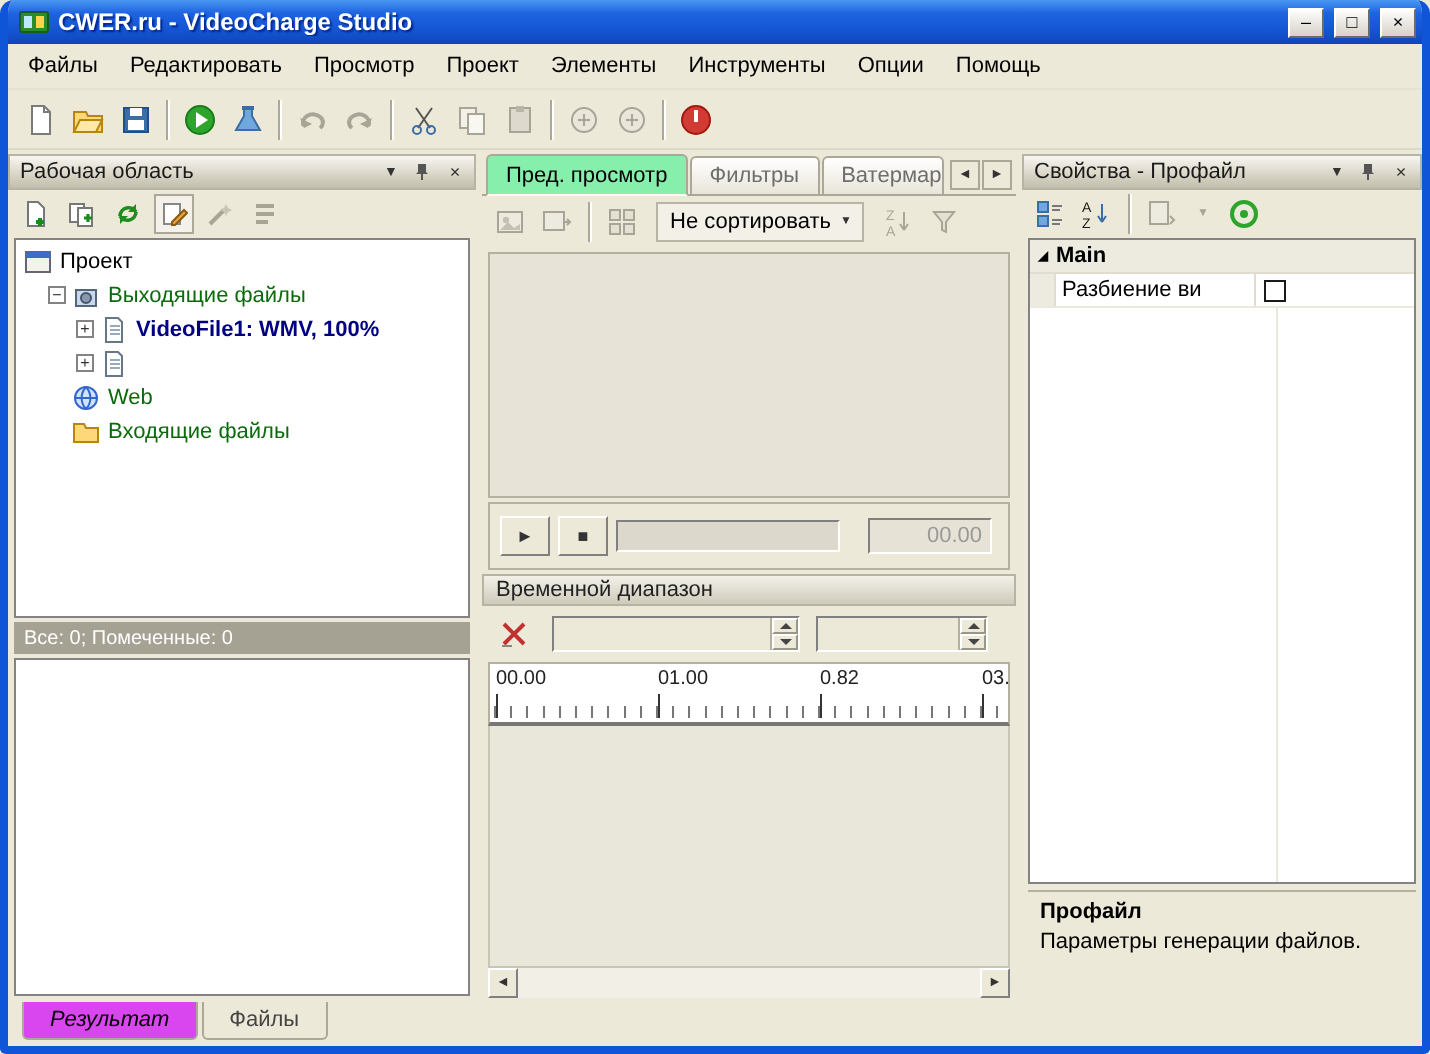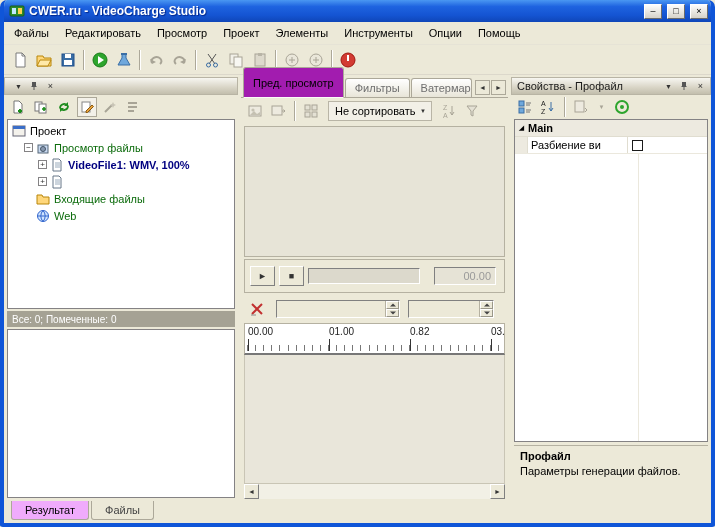--- a/index.html
+++ b/index.html
@@ -72,21 +72,21 @@
   .count-bar { height:16px; flex:none; margin:2px 3px 0; background:#A5A294; color:#fff;
                display:flex; align-items:center; padding:0 5px; font-size:10px; }
   .list-box { flex:1; margin:2px 3px 3px; background:#fff; border:1px solid #848284; }
 
   
   .tab-row { height:21px; flex:none; display:flex; align-items:flex-end; padding-left:2px;
              border-bottom:1px solid #ACA899; }
   .tab { height:19px; padding:0 9px; display:flex; align-items:center; margin-right:1px;
          background:linear-gradient(#FFFFFF,#E8E5D8); border:1px solid #ACA899; border-bottom:none;
          border-radius:3px 3px 0 0; color:#6E6E6E; white-space:nowrap; }
-  .tab.active { height:31px; margin-bottom:-1px; background:#a21caf; color:#000;
+  .tab.active { height:21px; margin-bottom:-1px; background:#86efac; color:#000;
                 border-bottom:1px solid #FBFAF6; }
   .tab.clip { max-width:62px; overflow:hidden; }
   .tab-scroll { margin-left:auto; display:flex; gap:1px; padding:0 2px 2px; }
   .tsc-btn { width:15px; height:15px; display:flex; align-items:center; justify-content:center;
              font-size:7px; color:#333; background:#ECE9D8; border:1px solid #ACA899; }
 
   .center-toolbar { height:26px; flex:none; display:flex; align-items:center; padding:0 4px; gap:3px; }
   .sort-dd { height:20px; min-width:100px; display:flex; align-items:center; margin:0 4px;
              border:1px solid #B9B5A6; background:#F2F0E7; padding-left:6px; }
   .sort-dd .dd-label { flex:1; white-space:nowrap; }
@@ -161,21 +161,21 @@
   .prop-info { height:54px; flex:none; margin:3px 3px 2px; padding:4px 6px; background:#ECE9D8;
                border-top:1px solid #B5B1A1; }
   .prop-info .pi-title { font-weight:bold; margin-bottom:3px; }
 
   
   .bottom-row { height:22px; flex:none; display:flex; align-items:flex-start; padding:0 2px 0 7px;
                 background:#ECE9D8; }
   .btab { height:19px; padding:0 13px; display:flex; align-items:center; margin-right:2px;
           background:#ECE9D8; border:1px solid #ACA899; border-top:none;
           border-radius:0 0 3px 3px; color:#444; white-space:nowrap; }
-  .btab.active { background:#f0abfc; color:#000; }
+  .btab.active { background:#d946ef; color:#000;font-style:italic; }
 </style>
 </head>
 <body>
 
 <div class="window">
 
   <div class="titlebar">
     <span class="app-icon">
       <svg class="ic16" viewBox="0 0 16 16">
           <rect x="1" y="3" width="14" height="10" rx="1" fill="#2C8C2C" stroke="#1A5C1A"></rect>
@@ -285,20 +285,21 @@
           <circle cx="8" cy="8" r="7" fill="#D23B33" stroke="#A01810"></circle>
           <rect x="7" y="3" width="2" height="6" fill="#fff"></rect>
         </svg>
       </button>
   </div>
 
   <div class="main">
 
     <div class="panel left">
       <div class="panel-header">
+        <span class="ph-title">Рабочая область</span>
         <button class="ph-btn">▼</button>
         <button class="ph-btn">
             <svg width="9" height="10" viewBox="0 0 9 10">
               <path d="M2 1h4v4l1 1H1l1-1z" fill="#555"></path>
               <path d="M4 6v3" stroke="#555"></path>
             </svg>
           </button>
         <button class="ph-btn" style="font-size:9px;">×</button>
       </div>
       <div class="panel-toolbar">
@@ -352,21 +353,21 @@
           <span class="tl">Проект</span>
         </div>
         <div class="tree-row lv1">
           <span class="expander">−</span>
           <span class="ti">
               <svg class="ic14" viewBox="0 0 14 14">
                 <rect x="2" y="4" width="10" height="8" fill="#C8D8F0" stroke="#567"></rect>
                 <circle cx="7" cy="8" r="2.5" fill="#8898B0" stroke="#445566"></circle>
               </svg>
             </span>
-          <span class="tl t-green">Просмотр файлы</span>
+          <span class="tl t-green">Выходящие файлы</span>
         </div>
         <div class="tree-row lv2">
           <span class="expander">+</span>
           <span class="ti">
               <svg class="ic14" viewBox="0 0 14 14">
                 <path d="M3 1h6l2 2v10H3z" fill="#fff" stroke="#678"></path>
                 <path d="M5 5h5M5 7h5M5 9h5" stroke="#9AB" fill="none"></path>
               </svg>
             </span>
           <span class="tl t-navy">VideoFile1: WMV, 100%</span>
@@ -377,34 +378,34 @@
               <svg class="ic14" viewBox="0 0 14 14">
                 <path d="M3 1h6l2 2v10H3z" fill="#fff" stroke="#678"></path>
                 <path d="M5 5h5M5 7h5M5 9h5" stroke="#9AB" fill="none"></path>
               </svg>
             </span>
         </div>
         <div class="tree-row lv1">
           <span class="exp-sp"></span>
           <span class="ti">
               <svg class="ic14" viewBox="0 0 14 14">
-                <path d="M1 3h5l1 2h6v7H1z" fill="#FFD77B" stroke="#B8860B"></path>
-              </svg>
-            </span>
-          <span class="tl t-green">Входящие файлы</span>
-        </div>
-        <div class="tree-row lv1">
-          <span class="exp-sp"></span>
-          <span class="ti">
-              <svg class="ic14" viewBox="0 0 14 14">
                 <circle cx="7" cy="7" r="5.5" fill="#CFE4FF" stroke="#3366CC"></circle>
                 <path d="M1.5 7h11M7 1.5a8 8 0 0 1 0 11M7 1.5a8 8 0 0 0 0 11" fill="none" stroke="#3366CC"></path>
               </svg>
             </span>
           <span class="tl t-green">Web</span>
+        </div>
+        <div class="tree-row lv1">
+          <span class="exp-sp"></span>
+          <span class="ti">
+              <svg class="ic14" viewBox="0 0 14 14">
+                <path d="M1 3h5l1 2h6v7H1z" fill="#FFD77B" stroke="#B8860B"></path>
+              </svg>
+            </span>
+          <span class="tl t-green">Входящие файлы</span>
         </div>
       </div>
       <div class="count-bar">Все: 0; Помеченные: 0</div>
       <div class="list-box"></div>
     </div>
 
     <div class="splitter"></div>
 
     <div class="panel center">
       <div class="tab-row">
@@ -466,20 +467,21 @@
       <div class="player">
         <button class="pbtn">
             <span>►</span>
           </button>
         <button class="pbtn">
             <span>■</span>
           </button>
         <div class="progress"></div>
         <div class="timebox">00.00</div>
       </div>
+      <div class="range-hdr">Временной диапазон</div>
       <div class="range-ctl">
         <button class="rx-btn">
             <svg class="ic14" viewBox="0 0 14 14">
               <path d="M2 2l10 10M12 2L2 12" stroke="#C23030" stroke-width="2" fill="none"></path>
               <path d="M1 13h5" stroke="#888"></path>
             </svg>
           </button>
         <div class="spin-field sf1">
           <div class="spin-input"></div>
           <div class="spin-col">

